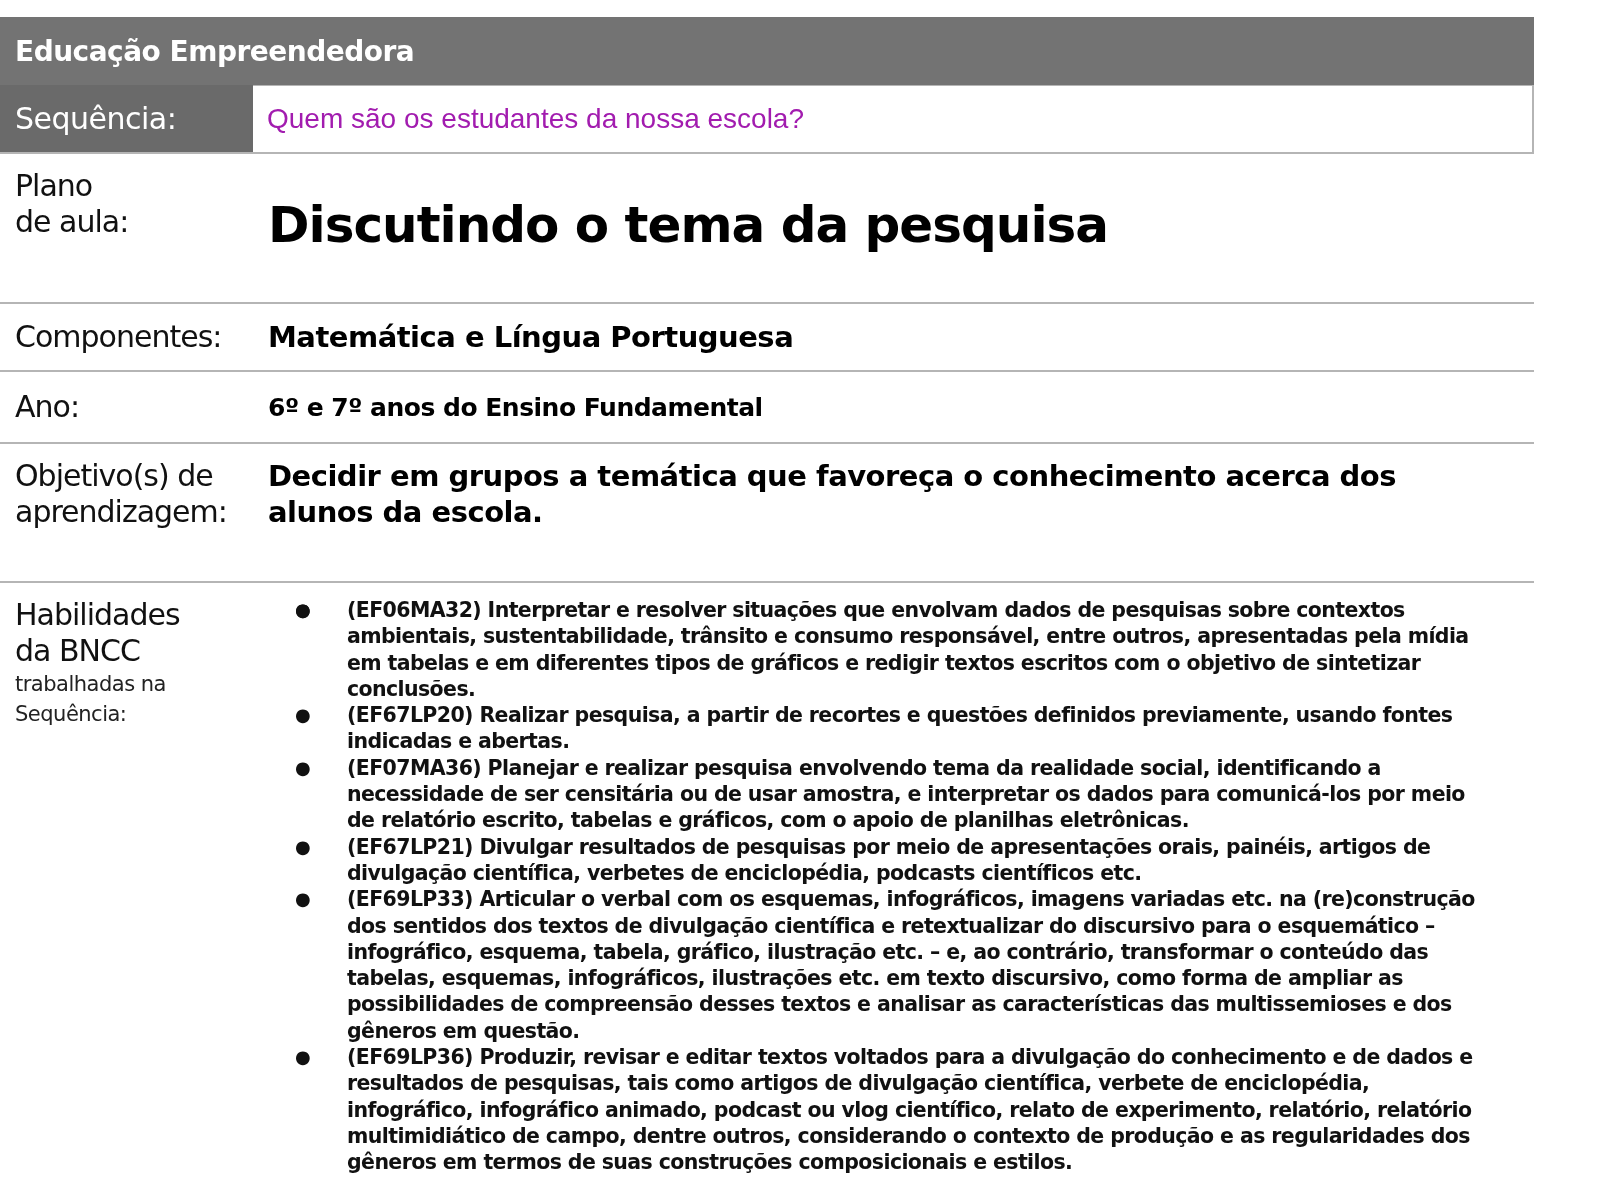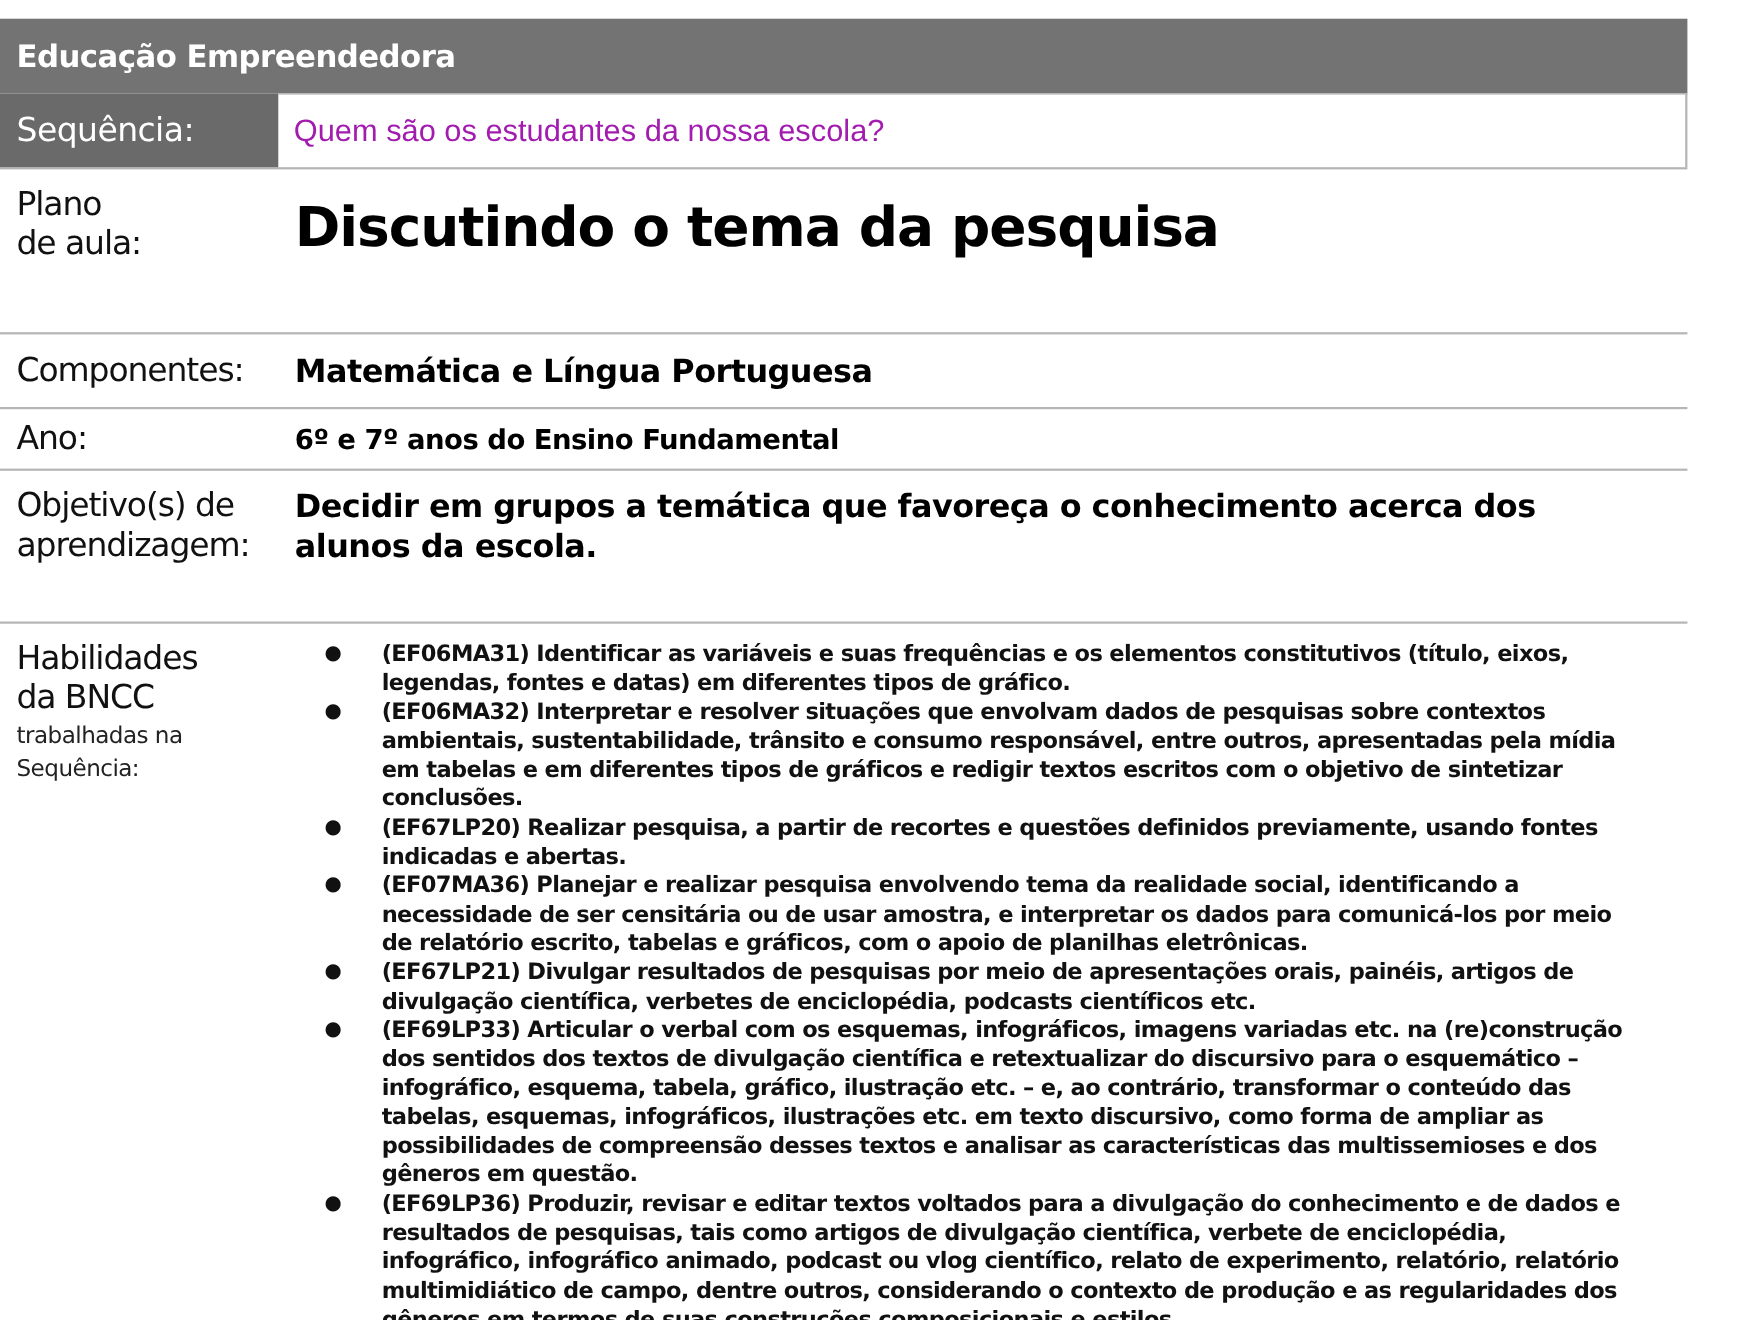--- a/index.html
+++ b/index.html
@@ -34,26 +34,26 @@
       font-family: "DejaVu Sans", sans-serif; font-weight: normal;
       font-size: 30px; line-height: 36px; color: #111; letter-spacing: -1px;
     }
     .row .value {
       flex: 1; font-family: "DejaVu Sans", sans-serif; font-weight: bold;
       color: #000; letter-spacing: -0.5px;
     }
 
     .row-plano { height: 150px; }
     .row-plano .label { padding-top: 14px; }
-    .row-plano .value { font-size: 50px; padding-top: 24px; letter-spacing: -1px; }
+    .row-plano .value { font-size: 50px; padding-top: 24px; letter-spacing: -1px; margin-top: 18px; }
 
     .row-comp { height: 68px; align-items: center; }
     .row-comp .value { font-size: 29px; }
 
-    .row-ano { height: 56px; align-items: center; }
+    .row-ano { height: 72px; align-items: center; }
     .row-ano .value { font-size: 25px; }
 
     .row-obj { height: 139px; }
     .row-obj .label { padding-top: 14px; }
     .row-obj .value { font-size: 29px; line-height: 36px; padding-top: 14px; padding-right: 40px; }
 
     .row-hab { border-bottom: none; padding-top: 14px; }
     .row-hab .label { width: 268px; }
     .hab-title { font-size: 30px; line-height: 36px; letter-spacing: -1px; }
     .hab-sub { font-size: 21px; line-height: 30px; color: #222; letter-spacing: -0.5px; }
@@ -109,21 +109,21 @@
   </div>
 
   <div class="row row-hab">
     <div class="label">
       <div class="hab-title">Habilidades</div>
       <div class="hab-title">da BNCC</div>
       <div class="hab-sub">trabalhadas na</div>
       <div class="hab-sub">Sequência:</div>
     </div>
     <ul class="skills">
-      <li><span class="bullet">●</span><span>(EF06MA31) Identificar as variáveis e suas frequências e os elementos constitutivos (título, eixos, legendas, fontes e datas) em diferentes tipos de gráfico.</span></li>
+      <li><span class="bullet">●</span></li>
       <li><span class="bullet">●</span><span>(EF06MA32) Interpretar e resolver situações que envolvam dados de pesquisas sobre contextos ambientais, sustentabilidade, trânsito e consumo responsável, entre outros, apresentadas pela mídia em tabelas e em diferentes tipos de gráficos e redigir textos escritos com o objetivo de sintetizar conclusões.</span></li>
       <li><span class="bullet">●</span><span>(EF67LP20) Realizar pesquisa, a partir de recortes e questões definidos previamente, usando fontes indicadas e abertas.</span></li>
       <li><span class="bullet">●</span><span>(EF07MA36) Planejar e realizar pesquisa envolvendo tema da realidade social, identificando a necessidade de ser censitária ou de usar amostra, e interpretar os dados para comunicá-los por meio de relatório escrito, tabelas e gráficos, com o apoio de planilhas eletrônicas.</span></li>
       <li><span class="bullet">●</span><span>(EF67LP21) Divulgar resultados de pesquisas por meio de apresentações orais, painéis, artigos de divulgação científica, verbetes de enciclopédia, podcasts científicos etc.</span></li>
       <li><span class="bullet">●</span><span>(EF69LP33) Articular o verbal com os esquemas, infográficos, imagens variadas etc. na (re)construção dos sentidos dos textos de divulgação científica e retextualizar do discursivo para o esquemático – infográfico, esquema, tabela, gráfico, ilustração etc. – e, ao contrário, transformar o conteúdo das tabelas, esquemas, infográficos, ilustrações etc. em texto discursivo, como forma de ampliar as possibilidades de compreensão desses textos e analisar as características das multissemioses e dos gêneros em questão.</span></li>
       <li><span class="bullet">●</span><span>(EF69LP36) Produzir, revisar e editar textos voltados para a divulgação do conhecimento e de dados e resultados de pesquisas, tais como artigos de divulgação científica, verbete de enciclopédia, infográfico, infográfico animado, podcast ou vlog científico, relato de experimento, relatório, relatório multimidiático de campo, dentre outros, considerando o contexto de produção e as regularidades dos gêneros em termos de suas construções composicionais e estilos.</span></li>
     </ul>
   </div>
 
 </div>

